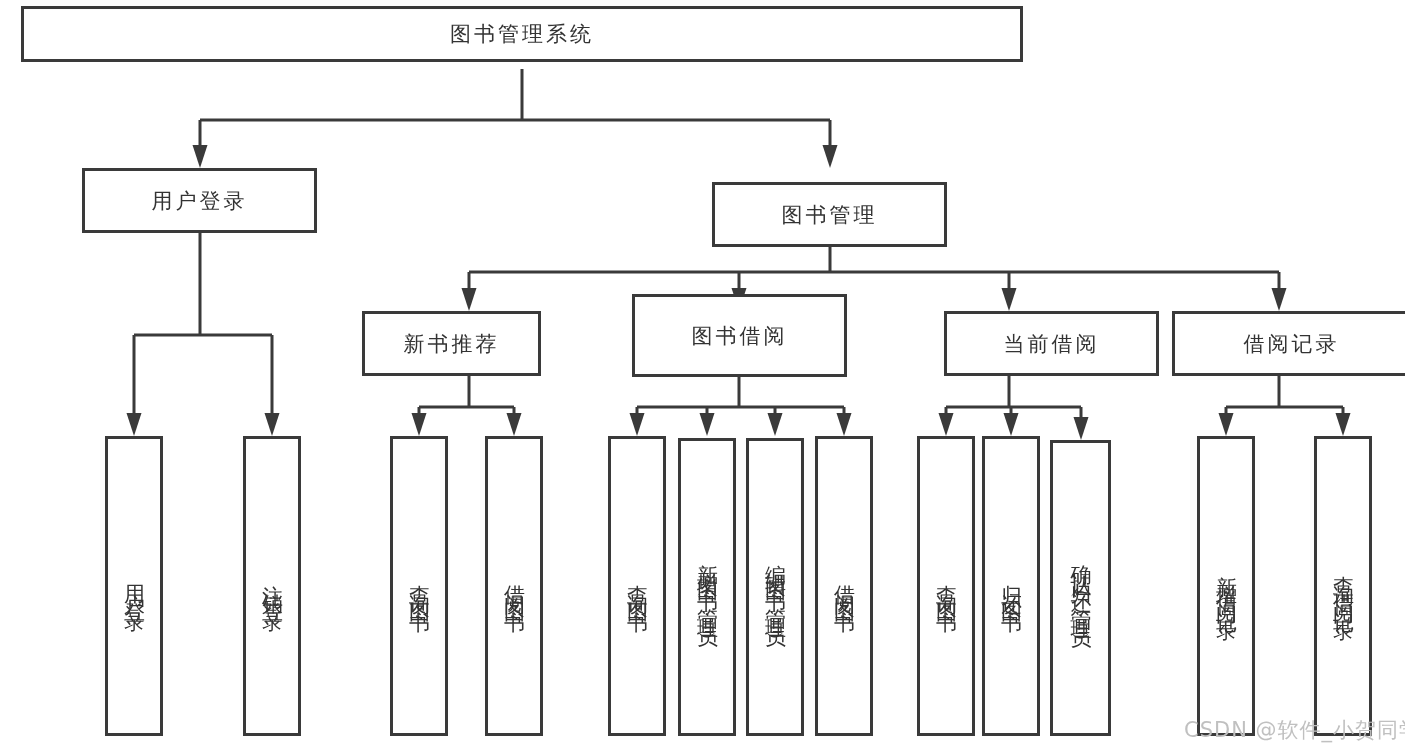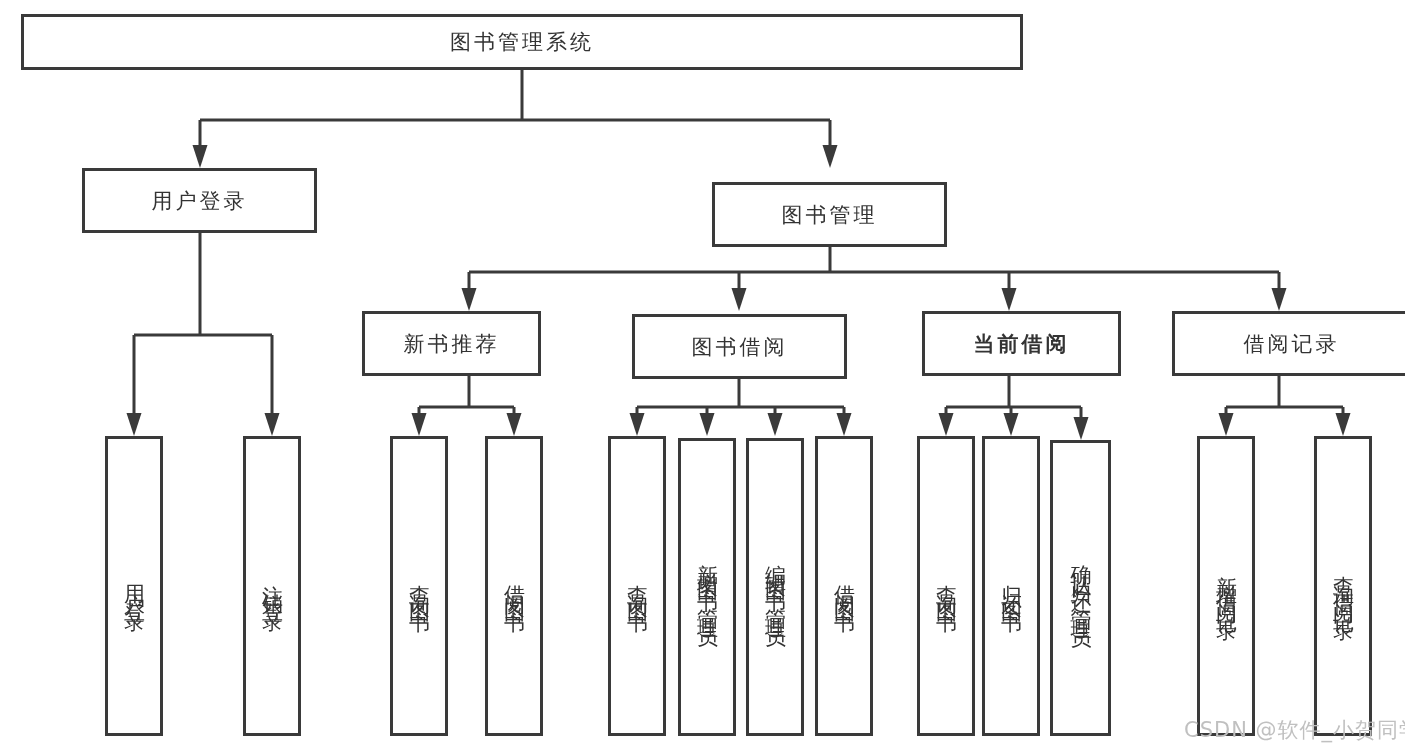--- a/index.html
+++ b/index.html
@@ -90,28 +90,28 @@
       <polygon points="775,436 767.5,413 782.5,413"></polygon>
       <polygon points="844,436 836.5,413 851.5,413"></polygon>
       <polygon points="946,436 938.5,413 953.5,413"></polygon>
       <polygon points="1011,436 1003.5,413 1018.5,413"></polygon>
       <polygon points="1081,440 1073.5,417 1088.5,417"></polygon>
       <polygon points="1226,436 1218.5,413 1233.5,413"></polygon>
       <polygon points="1343,436 1335.5,413 1350.5,413"></polygon>
     </g>
   </svg>
 
-  <div class="node hbox" style="left:21px; top:14px; width:1002px; height:56px;">图书管理系统</div>
+  <div class="node hbox" style="left:21px; top:6px; width:1002px; height:56px;">图书管理系统</div>
 
   <div class="node hbox" style="left:82px; top:168px; width:235px; height:65px;">用户登录</div>
   <div class="node hbox" style="left:712px; top:182px; width:235px; height:65px;">图书管理</div>
 
   <div class="node hbox" style="left:362px; top:311px; width:179px; height:65px;">新书推荐</div>
-  <div class="node hbox" style="left:632px; top:314px; width:215px; height:65px;">图书借阅</div>
-  <div class="node hbox" style="left:922px; top:311px; width:199px; height:65px;font-weight:bold;">当前借阅</div>
+  <div class="node hbox" style="left:632px; top:294px; width:215px; height:83px;">图书借阅</div>
+  <div class="node hbox" style="left:944px; top:311px; width:215px; height:65px;">当前借阅</div>
   <div class="node hbox" style="left:1172px; top:311px; width:239px; height:65px;">借阅记录</div>
 
   <div class="node vbox" style="left:105px; top:436px; width:58px; height:300px;">用户登录</div>
   <div class="node vbox" style="left:243px; top:436px; width:58px; height:300px;">注销登录</div>
 
   <div class="node vbox" style="left:390px; top:436px; width:58px; height:300px;">查询图书</div>
   <div class="node vbox" style="left:485px; top:436px; width:58px; height:300px;">借阅图书</div>
 
   <div class="node vbox" style="left:608px; top:436px; width:58px; height:300px;">查询图书</div>
   <div class="node vbox" style="left:678px; top:438px; width:58px; height:298px;">新增图书（管理员）</div>

